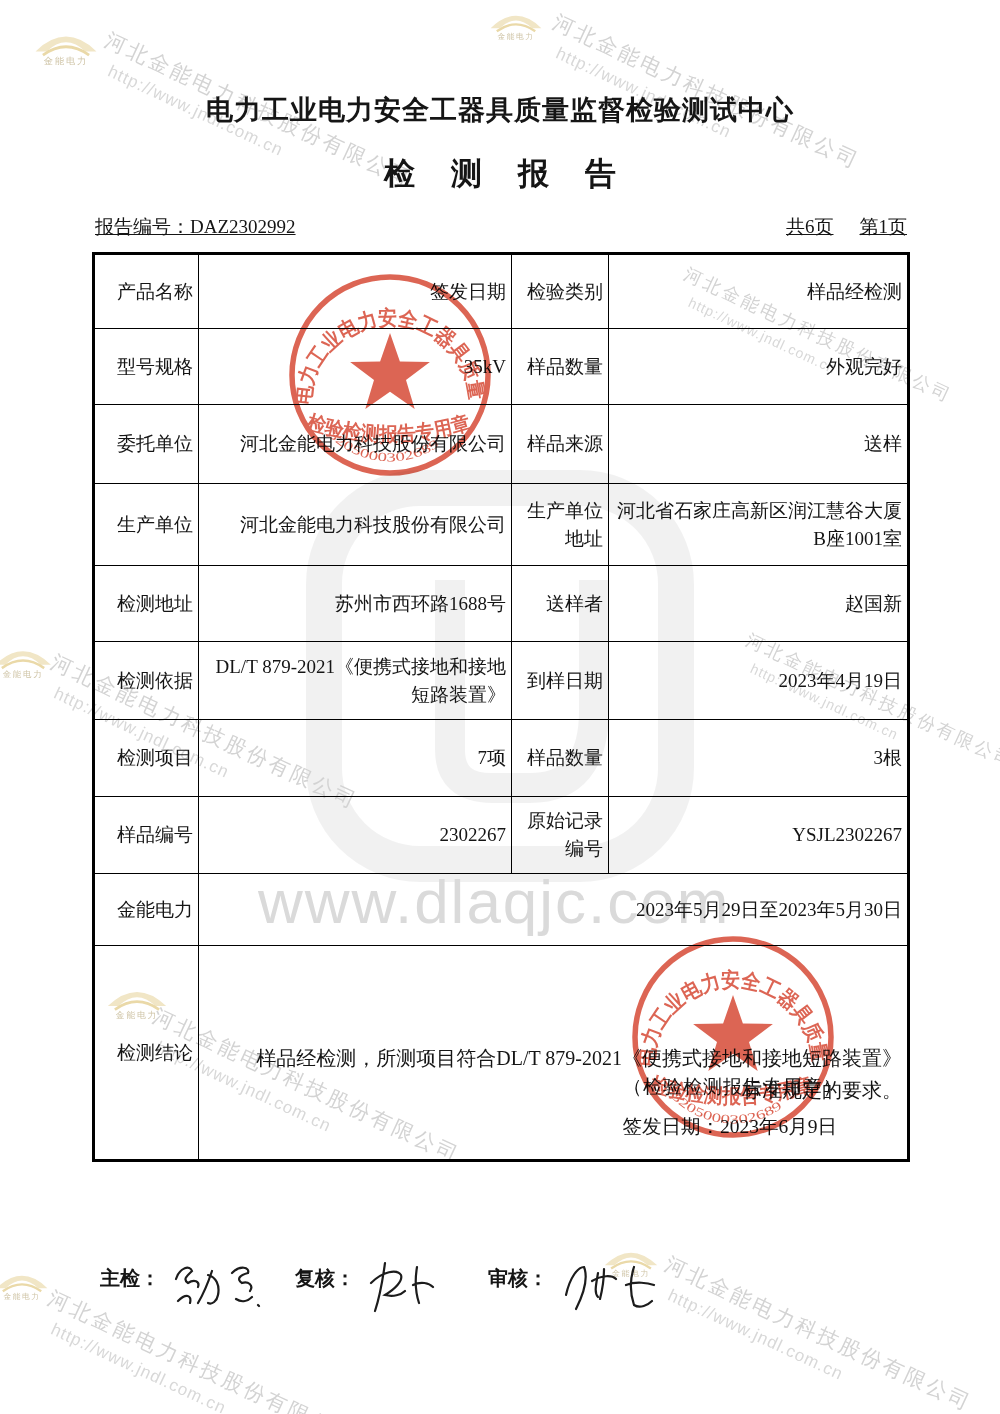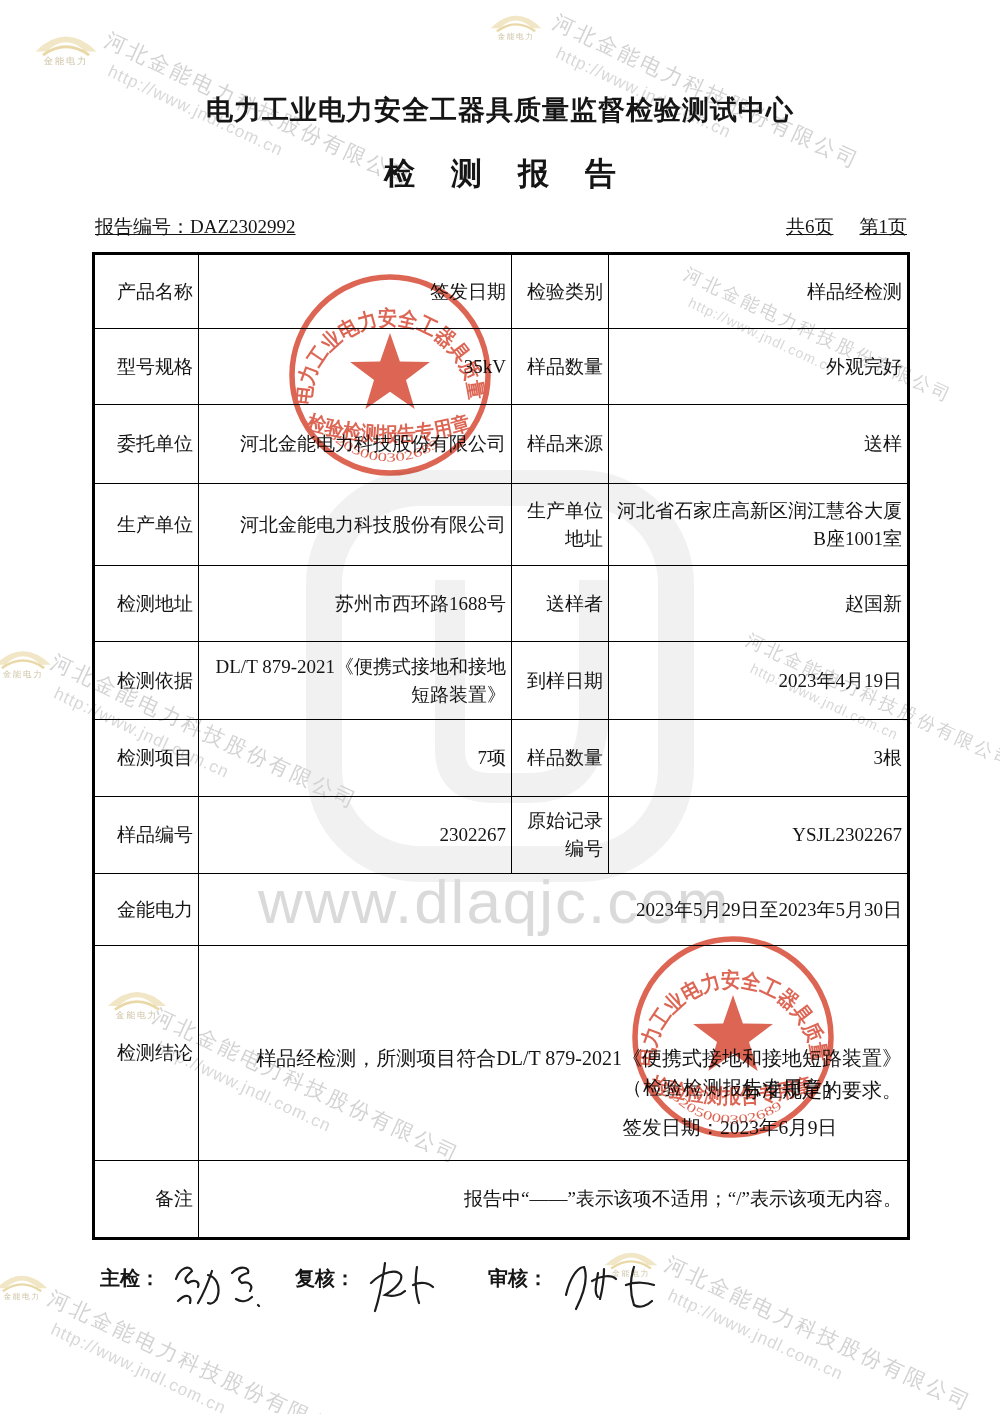--- a/index.html
+++ b/index.html
@@ -204,24 +204,20 @@
     <td colspan="3">2023年5月29日至2023年5月30日</td>
   </tr>
   <tr style="height:215px">
     <td>检测结论</td>
     <td colspan="3" class="conclusion">
       <div class="conc-text">样品经检测，所测项目符合DL/T 879-2021《便携式接地和接地短路装置》标准规定的要求。</div>
       <div class="seal-caption">（检验检测报告专用章）</div>
       <div class="issue-date">签发日期：2023年6月9日</div>
     </td>
   </tr>
-  <tr style="height:78px">
-    <td>备注</td>
-    <td colspan="3" class="remark-val">报告中“——”表示该项不适用；“/”表示该项无内容。</td>
-  </tr>
   </tbody>
 </table>
 
 <div class="sign-row">
   <div class="sig-group" style="left:100px;top:10px">
     <span class="sig-label">主检：</span>
     <svg width="110" height="60" viewBox="0 0 110 60" fill="none" stroke="#1c1c1c" stroke-width="2.2" stroke-linecap="round">
       <path d="M10,20 C14,8 24,6 26,12 C22,16 16,20 22,24 C28,20 34,22 32,28 M12,42 C20,34 26,36 24,44"></path>
       <path d="M46,12 C42,24 38,34 32,44 M42,16 C50,18 54,26 52,36 C51,42 46,46 42,44"></path>
       <path d="M66,14 C74,6 84,8 82,14 C74,16 70,20 76,24 C82,22 88,26 84,32 M70,40 C76,44 82,42 86,38 M92,46 L93,47"></path>

